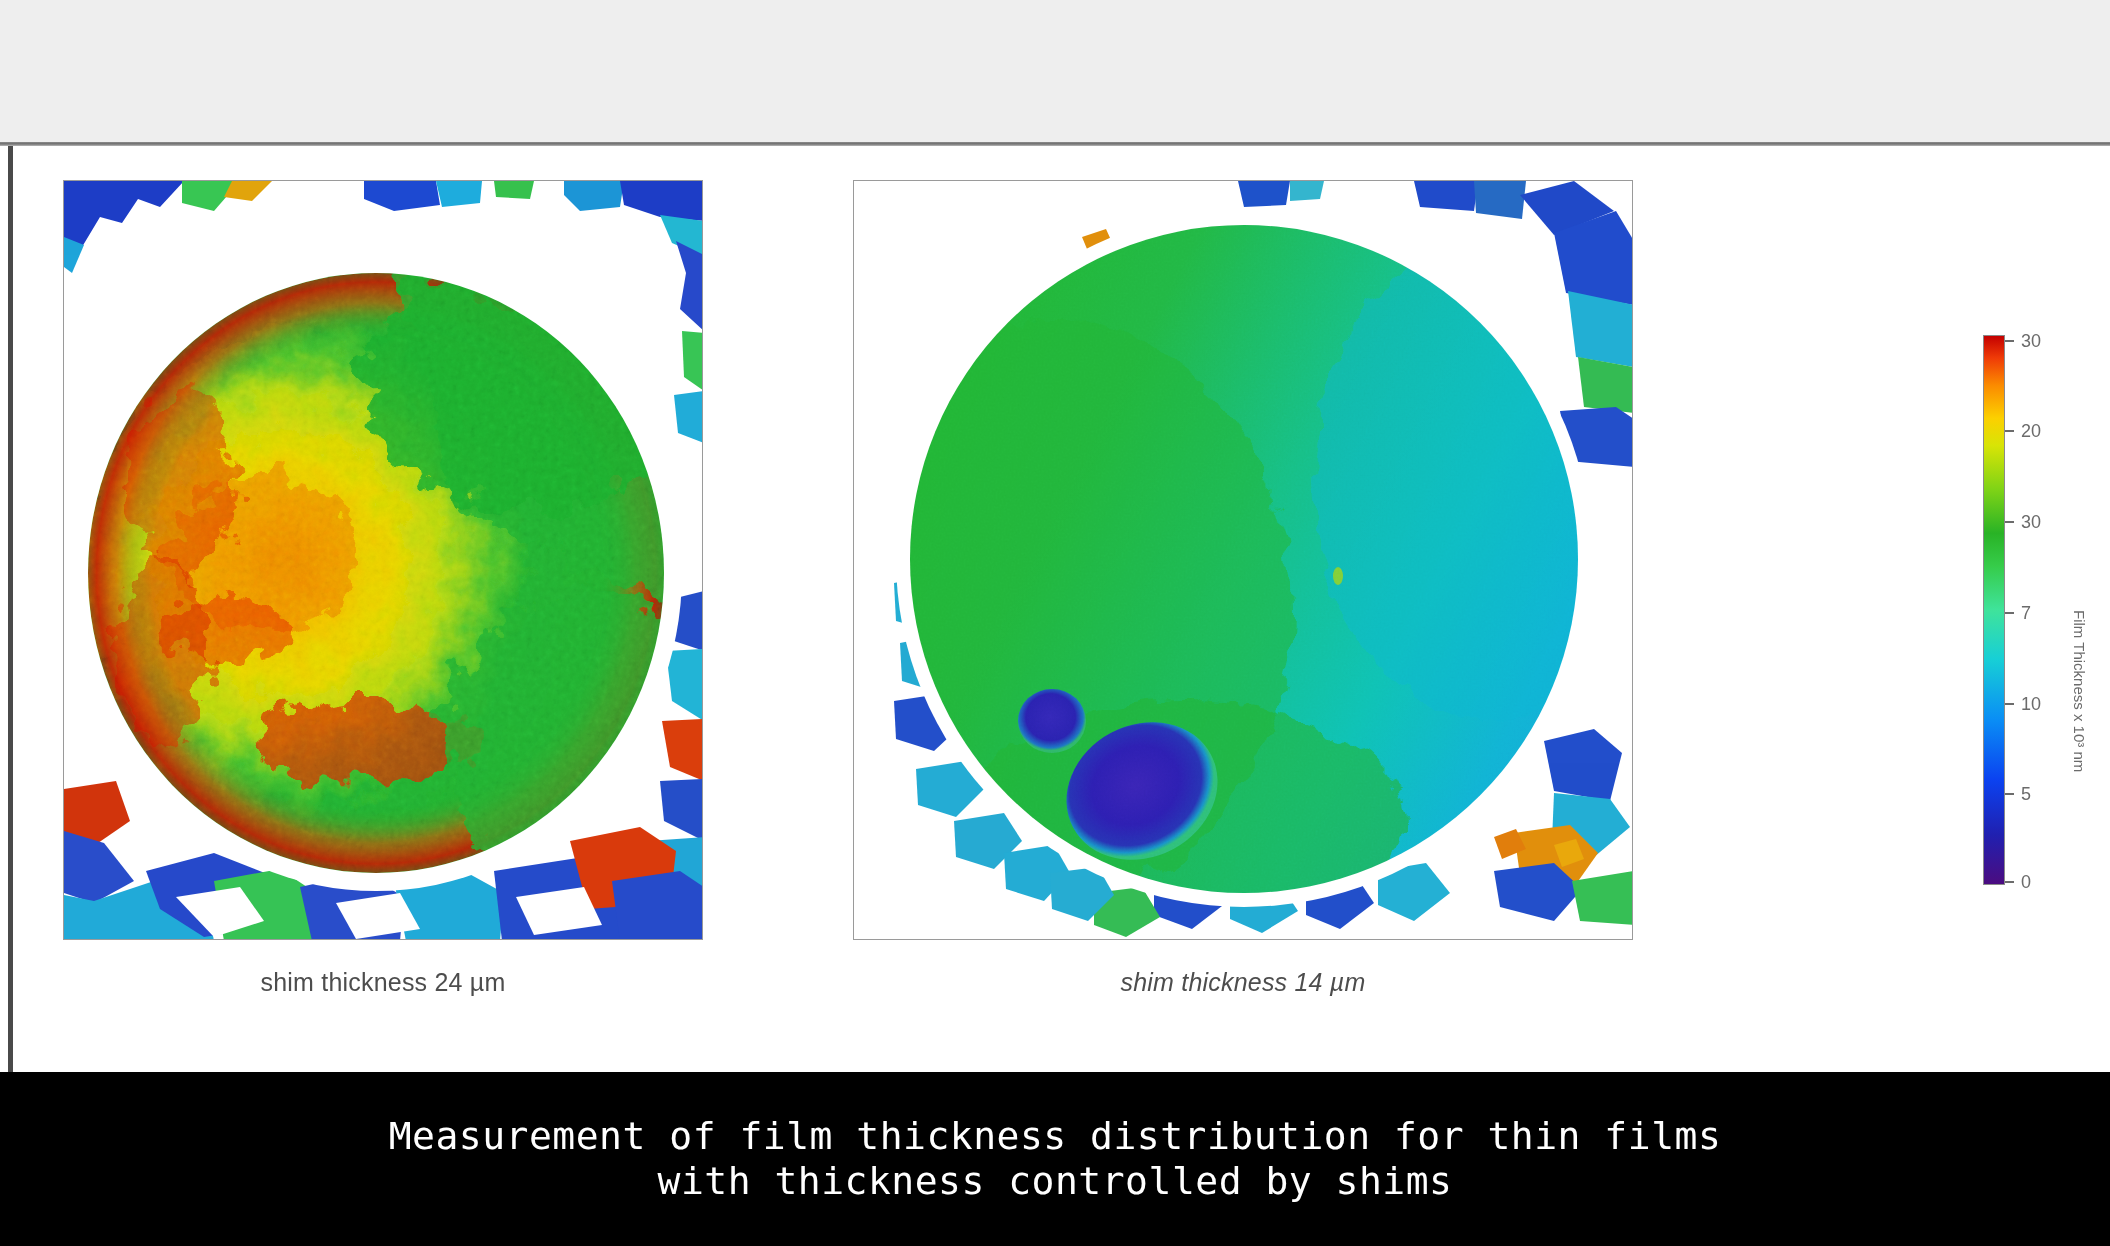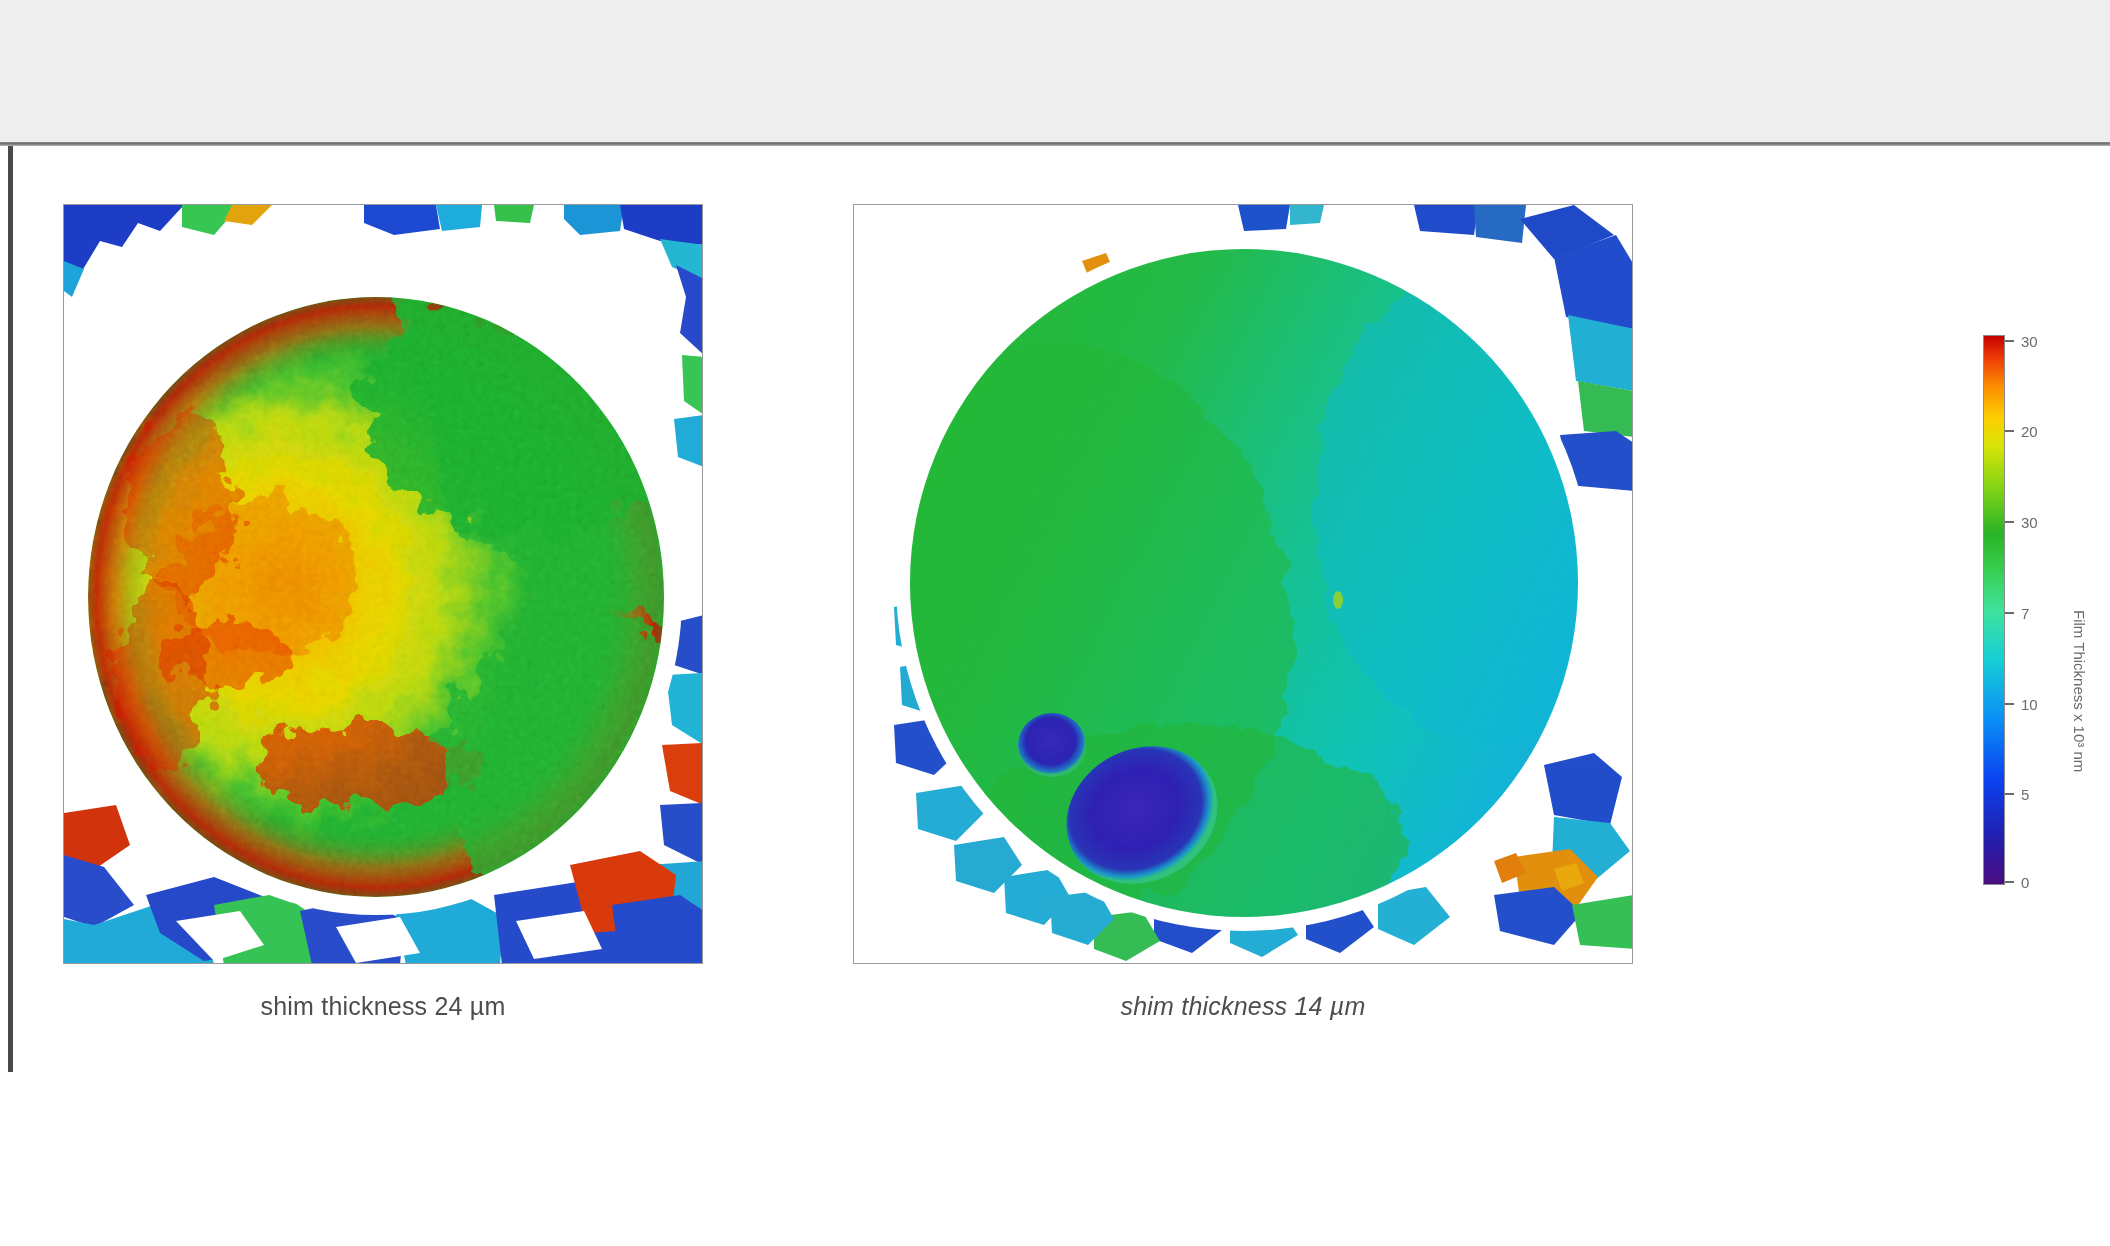--- a/index.html
+++ b/index.html
@@ -39,21 +39,20 @@
     width: 2102px;
     height: 926px;
     background: #ffffff;
     border-left: 5px solid #4a4a4a;
     box-sizing: border-box;
   }
 
   
   .panel {
     position: absolute;
-    margin-top: 24px;
   }
   .panel-plot {
     position: absolute;
     left: 0; top: 0;
     background: #ffffff;
     border: 1px solid #9a9a9a;
     box-sizing: border-box;
     overflow: hidden;
   }
   .panel-caption {
@@ -98,21 +97,21 @@
     width: 9px;
     height: 2px;
     background: #6b6b6b;
     transform: translateY(-1px);
   }
   .cbar-tick-label {
     position: absolute;
     left: 38px;
     transform: translateY(-50%);
     font-family: "Liberation Sans", sans-serif;
-    font-size: 15px;
+    font-size: 18px;
     color: #6b6b6b;
     white-space: nowrap;
   }
   .cbar-axis-label {
     position: absolute;
     left: 96px;
     top: 50%;
     transform: translate(0, -50%) rotate(90deg);
     transform-origin: left center;
     font-family: "Liberation Sans", sans-serif;
@@ -406,14 +405,20 @@
       <div class="cbar-tick-label" style="top:83.5%">5</div>
 
       <div class="cbar-tick" style="top:99.5%"></div>
       <div class="cbar-tick-label" style="top:99.5%">0</div>
 
       <div class="cbar-axis-label">Film Thickness x 10³ nm</div>
     </div>
 
   </div>
 
+  <div class="caption-bar">
+    <div class="caption-text">
+      <span class="caption-line">Measurement of film thickness distribution for thin films</span>
+      <span class="caption-line">with thickness controlled by shims</span>
+    </div>
+  </div>
 
 </div>
 
 </body></html>

